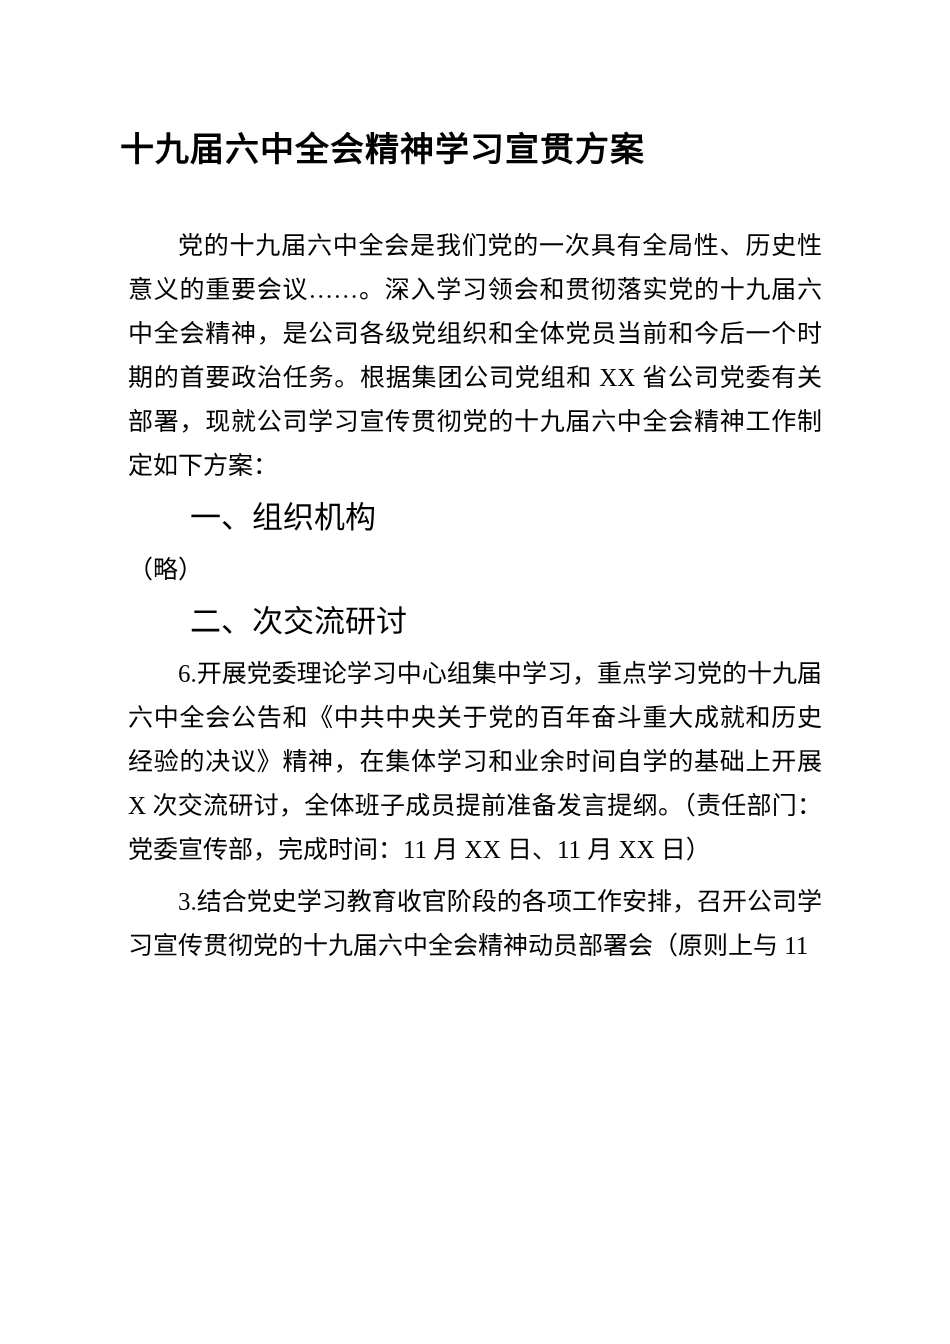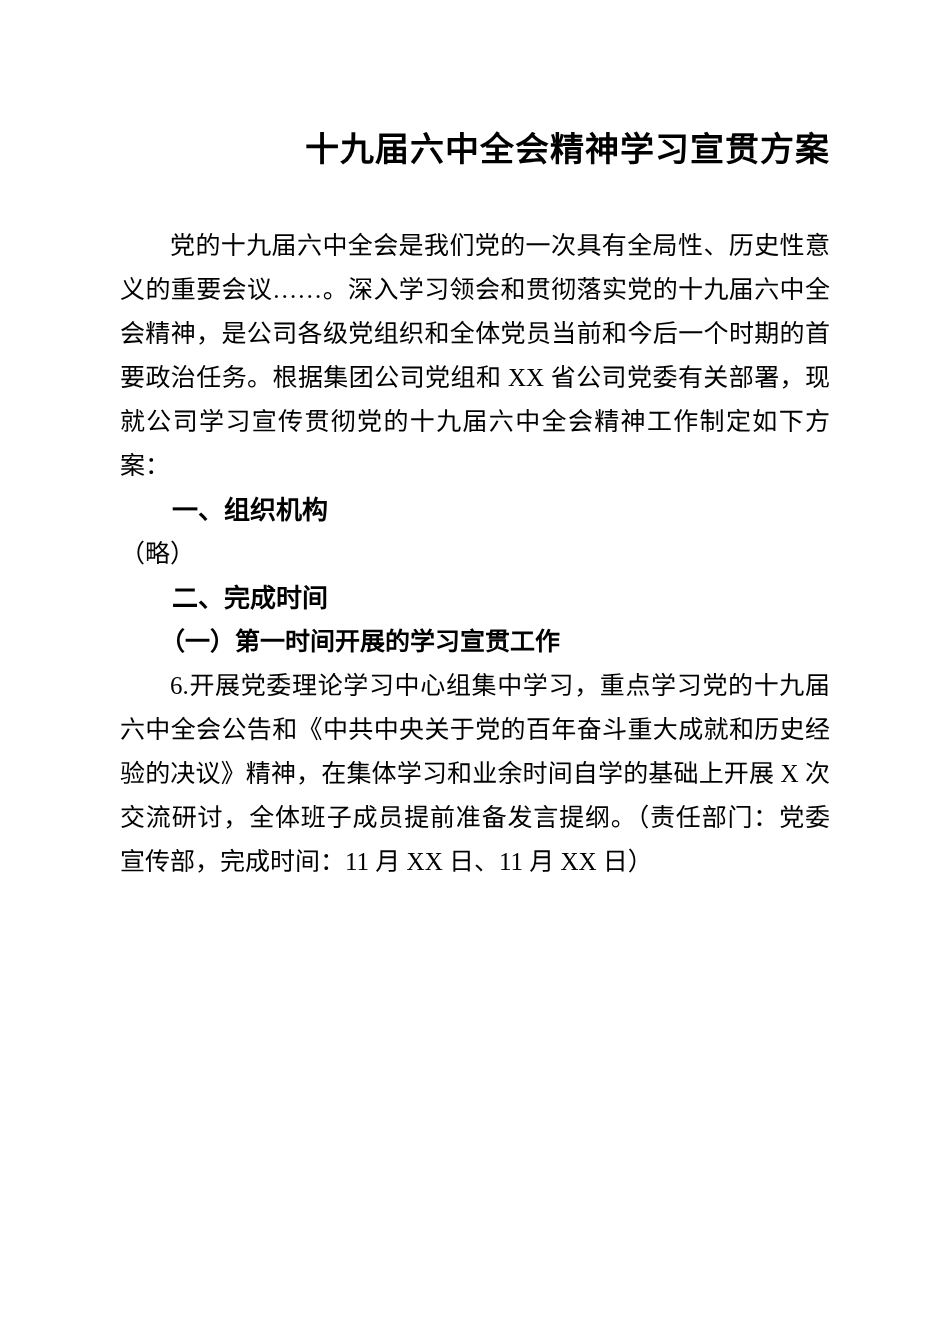--- a/index.html
+++ b/index.html
@@ -14,42 +14,42 @@
     background: #ffffff;
     box-sizing: border-box;
     padding: 128px 120px 60px 120px;
     font-family: "Liberation Serif", "DejaVu Serif", serif;
     color: #000000;
     overflow: hidden;
   }
   .doc-title {
     font-size: 34px;
     font-weight: bold;
-    text-align: right;
+    text-align: left;
     line-height: 1.3;
     margin: 0 0 52px 0;
     letter-spacing: 1px;
     font-family: "Liberation Serif", "DejaVu Serif", serif;
   }
   .doc-body p {
-    margin: 0;
+    margin: 8px;
     font-size: 25px;
     line-height: 44px;
     text-align: justify;
     text-justify: inter-ideograph;
     word-break: break-all;
   }
   p.para {
     text-indent: 2em;
   }
   p.heading1 {
-    font-weight: bold;
+    font-weight: normal;
     text-indent: 2em;
     font-family: "Liberation Sans", "DejaVu Sans", sans-serif;
-    font-size: 26px;
+    font-size: 31px;
   }
   p.heading2 {
     font-weight: bold;
     text-indent: 1.6em;
   }
   p.plain {
     text-indent: 0;
   }
 </style>
 </head>
@@ -58,21 +58,21 @@
 <div class="page">
   <h1 class="doc-title">十九届六中全会精神学习宣贯方案</h1>
 
   <div class="doc-body">
     <p class="para">党的十九届六中全会是我们党的一次具有全局性、历史性意义的重要会议……。深入学习领会和贯彻落实党的十九届六中全会精神，是公司各级党组织和全体党员当前和今后一个时期的首要政治任务。根据集团公司党组和 XX 省公司党委有关部署，现就公司学习宣传贯彻党的十九届六中全会精神工作制定如下方案：</p>
 
     <p class="heading1">一、组织机构</p>
 
     <p class="plain">（略）</p>
 
-    <p class="heading1">二、完成时间</p>
+    <p class="heading1">二、次交流研讨</p>
 
-    <p class="heading2">（一）第一时间开展的学习宣贯工作</p>
 
     <p class="para">6.开展党委理论学习中心组集中学习，重点学习党的十九届六中全会公告和《中共中央关于党的百年奋斗重大成就和历史经验的决议》精神，在集体学习和业余时间自学的基础上开展 X 次交流研讨，全体班子成员提前准备发言提纲。（责任部门：党委宣传部，完成时间：11 月 XX 日、11 月 XX 日）</p>
 
 
+    <p class="para">3.结合党史学习教育收官阶段的各项工作安排，召开公司学习宣传贯彻党的十九届六中全会精神动员部署会（原则上与 11</p>
   </div>
 </div>
 
 </body></html>

